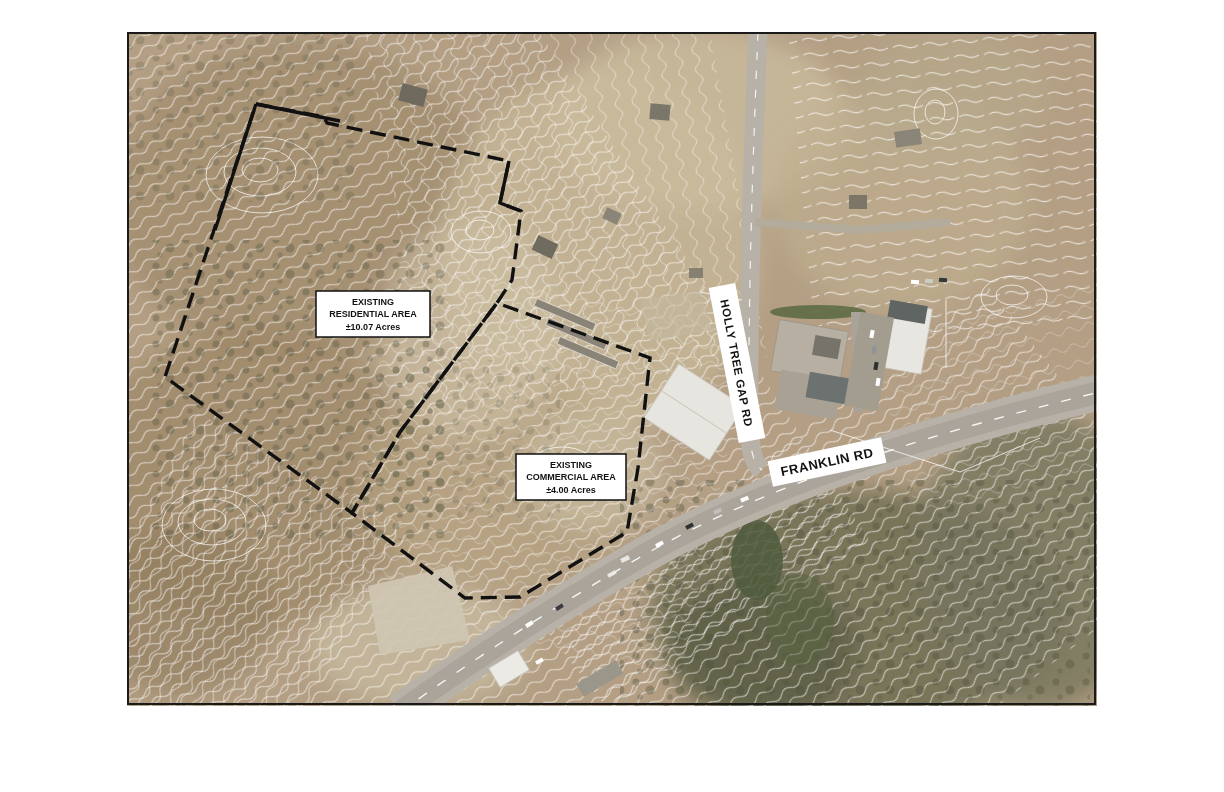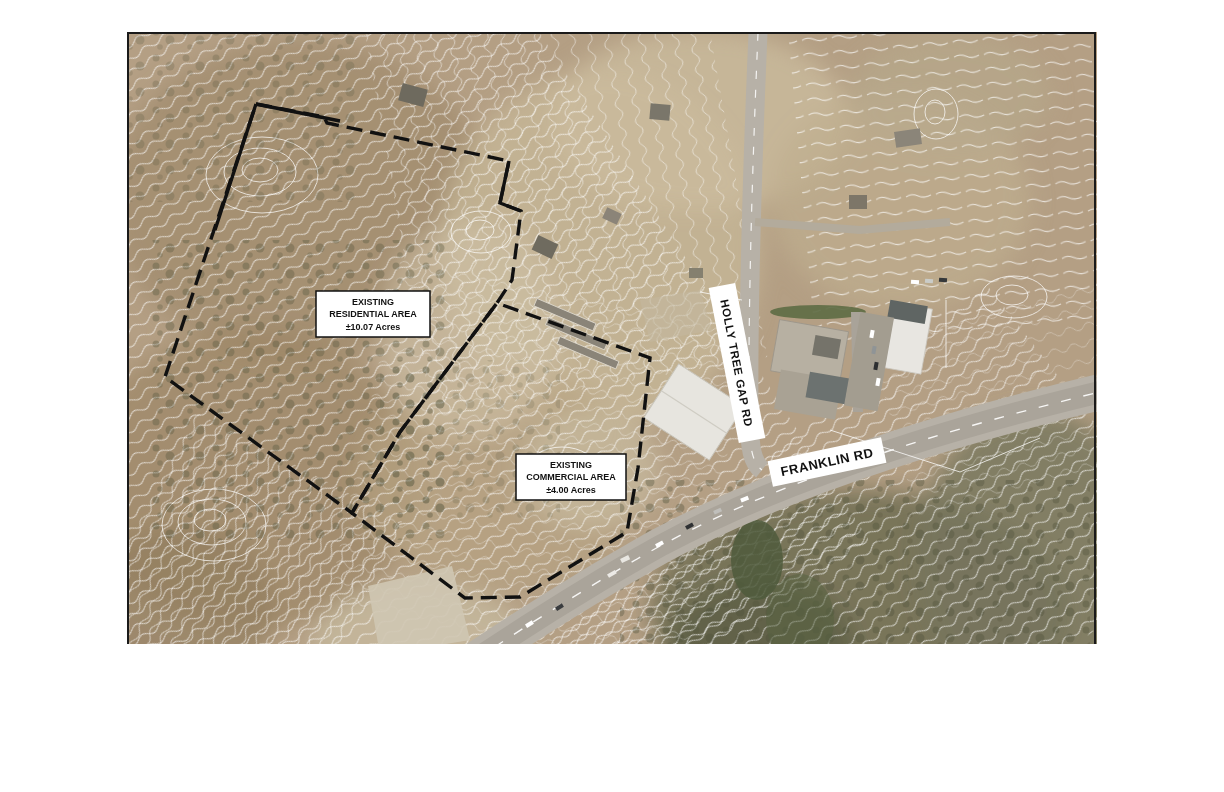--- a/index.html
+++ b/index.html
@@ -1,16 +1,16 @@
 <!DOCTYPE html>
 <html><head>
 <meta charset="utf-8">
 <style>
   html,body{margin:0;padding:0;background:#ffffff;}
-  .page{position:relative;width:1224px;height:644px;background:#ffffff;overflow:hidden;
+  .page{position:relative;width:1224px;height:792px;background:#ffffff;overflow:hidden;
         font-family:"Liberation Sans","DejaVu Sans",sans-serif;border-radius:19px;}
   .map-svg{position:absolute;left:127px;top:32px;}
   svg text{font-family:"Liberation Sans","DejaVu Sans",sans-serif;}
   .maplabel{font-size:9px;font-weight:bold;fill:#111;text-anchor:middle;}
   .roadband-v{font-size:11.5px;font-weight:bold;fill:#111;text-anchor:middle;letter-spacing:0.6px;}
   .roadband-h{font-size:13px;font-weight:bold;fill:#111;text-anchor:middle;letter-spacing:0.5px;}
   .footer{position:absolute;left:0;top:706px;width:1224px;height:86px;background:#fff;}
 </style>
 </head>
 <body>

